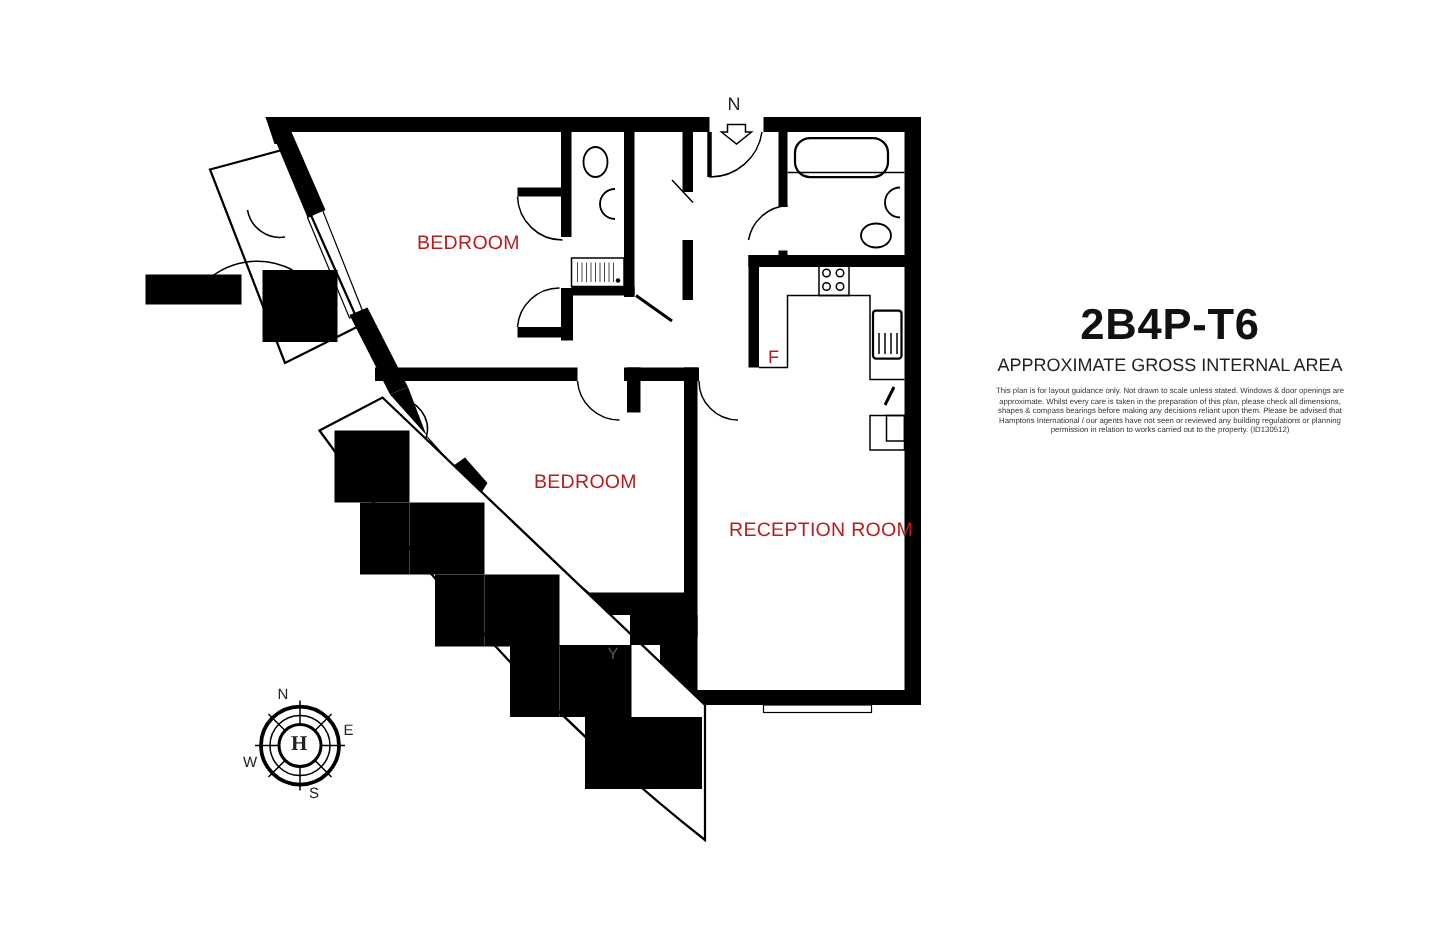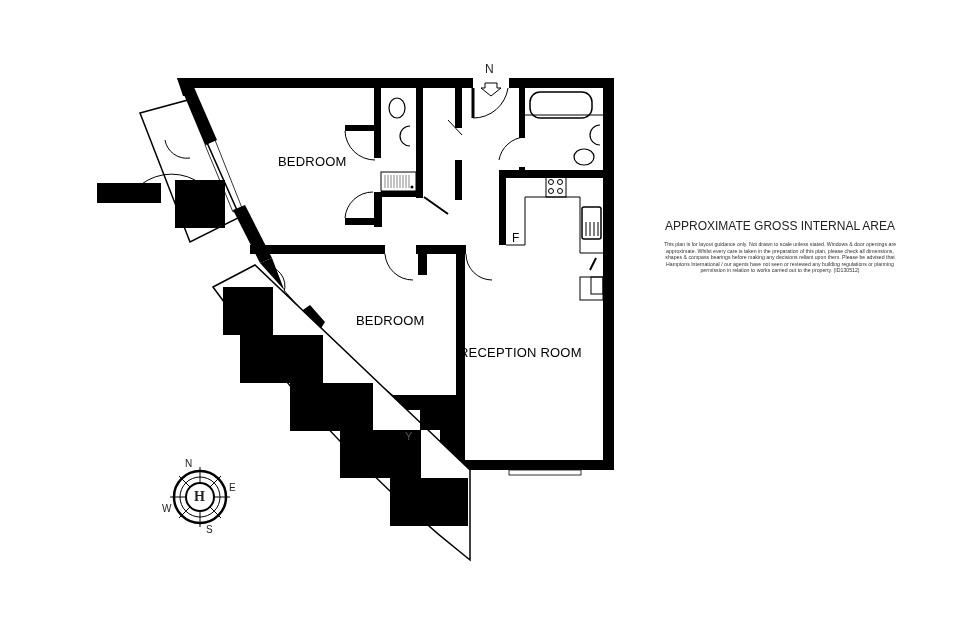--- a/index.html
+++ b/index.html
@@ -1,21 +1,21 @@
 <!DOCTYPE html>
 <html><head>
   <meta charset="utf-8">
   <style>
     html, body { margin: 0; padding: 0; background: #ffffff; }
     body { width: 962px; height: 629px; position: relative; overflow: hidden; font-family: "Liberation Sans", sans-serif; color: #111; }
     #plan { position: absolute; left: 0; top: 0; width: 962px; height: 629px; }
-    .room-label { position: absolute; font-family: "Liberation Sans", sans-serif; font-size: 13px; color: #000000; letter-spacing: 0.2px; white-space: nowrap; }
+    .room-label { position: absolute; font-family: "Liberation Sans", sans-serif; font-size: 13px; color: #b91c1c; letter-spacing: 0.2px; white-space: nowrap; }
     .title-block { position: absolute; left: 640px; top: 200px; width: 280px; text-align: center; }
     .plan-code { font-family: "Liberation Sans", sans-serif; font-weight: bold; font-size: 29px; color: #111; letter-spacing: 0.5px; line-height: 34px; }
-    .area-label { font-size: 12px; color: #222; line-height: 14px; margin-top: 19px; }
+    .area-label { font-size: 12px; color: #222; line-height: 14px; margin-top: 2px; }
     .area-value { font-size: 12px; color: #222; line-height: 14px; }
     .disclaimer { font-size: 5.2px; line-height: 6.5px; color: #333; margin-top: 8px; padding: 0 18px; }
     .compass-letter { position: absolute; font-size: 10px; color: #222; }
     .north-label { position: absolute; font-size: 12px; color: #222; }
   </style>
 </head>
 <body>
 
 <svg id="plan" viewBox="0 0 962 629" xmlns="http://www.w3.org/2000/svg">
 
@@ -167,29 +167,30 @@
     </g>
   </g>
 
   <g fill="#fff" stroke="#000" stroke-width="1">
     <polygon points="485,83 497,83 497,88 501,88 491,96 481,88 485,88"></polygon>
   </g>
 </svg>
 
 <div class="room-label" style="left:278px; top:154px;">BEDROOM</div>
 <div class="room-label" style="left:356px; top:313px;">BEDROOM</div>
-<div class="room-label" style="left:459px; top:345px;">RECEPTION ROOM</div>
+<div class="room-label" style="left:486px; top:345px;">RECEPTION ROOM</div>
 
 <div class="room-label" style="left:512px; top:231px; font-size:12px;">F</div>
 <div class="room-label" style="left:405px; top:430px; font-size:11px; color:#555;">Y</div>
 
 <div class="north-label" style="left:485px; top:62px;">N</div>
 
 <div class="compass-letter" style="left:185px; top:458px;">N</div>
 <div class="compass-letter" style="left:229px; top:482px;">E</div>
 <div class="compass-letter" style="left:206px; top:524px;">S</div>
 <div class="compass-letter" style="left:162px; top:503px;">W</div>
 <div class="compass-letter" style="left:194px; top:489px; font-family:'Liberation Serif', serif; font-size:14px; font-weight:bold;">H</div>
 
 <div class="title-block">
+  <div class="plan-code">2B4P-T6</div>
   <div class="area-label">APPROXIMATE GROSS INTERNAL AREA</div>
   <div class="disclaimer">This plan is for layout guidance only. Not drawn to scale unless stated. Windows &amp; door openings are approximate. Whilst every care is taken in the preparation of this plan, please check all dimensions, shapes &amp; compass bearings before making any decisions reliant upon them. Please be advised that Hamptons International / our agents have not seen or reviewed any building regulations or planning permission in relation to works carried out to the property. (ID130512)</div>
 </div>
 
 </body></html>

